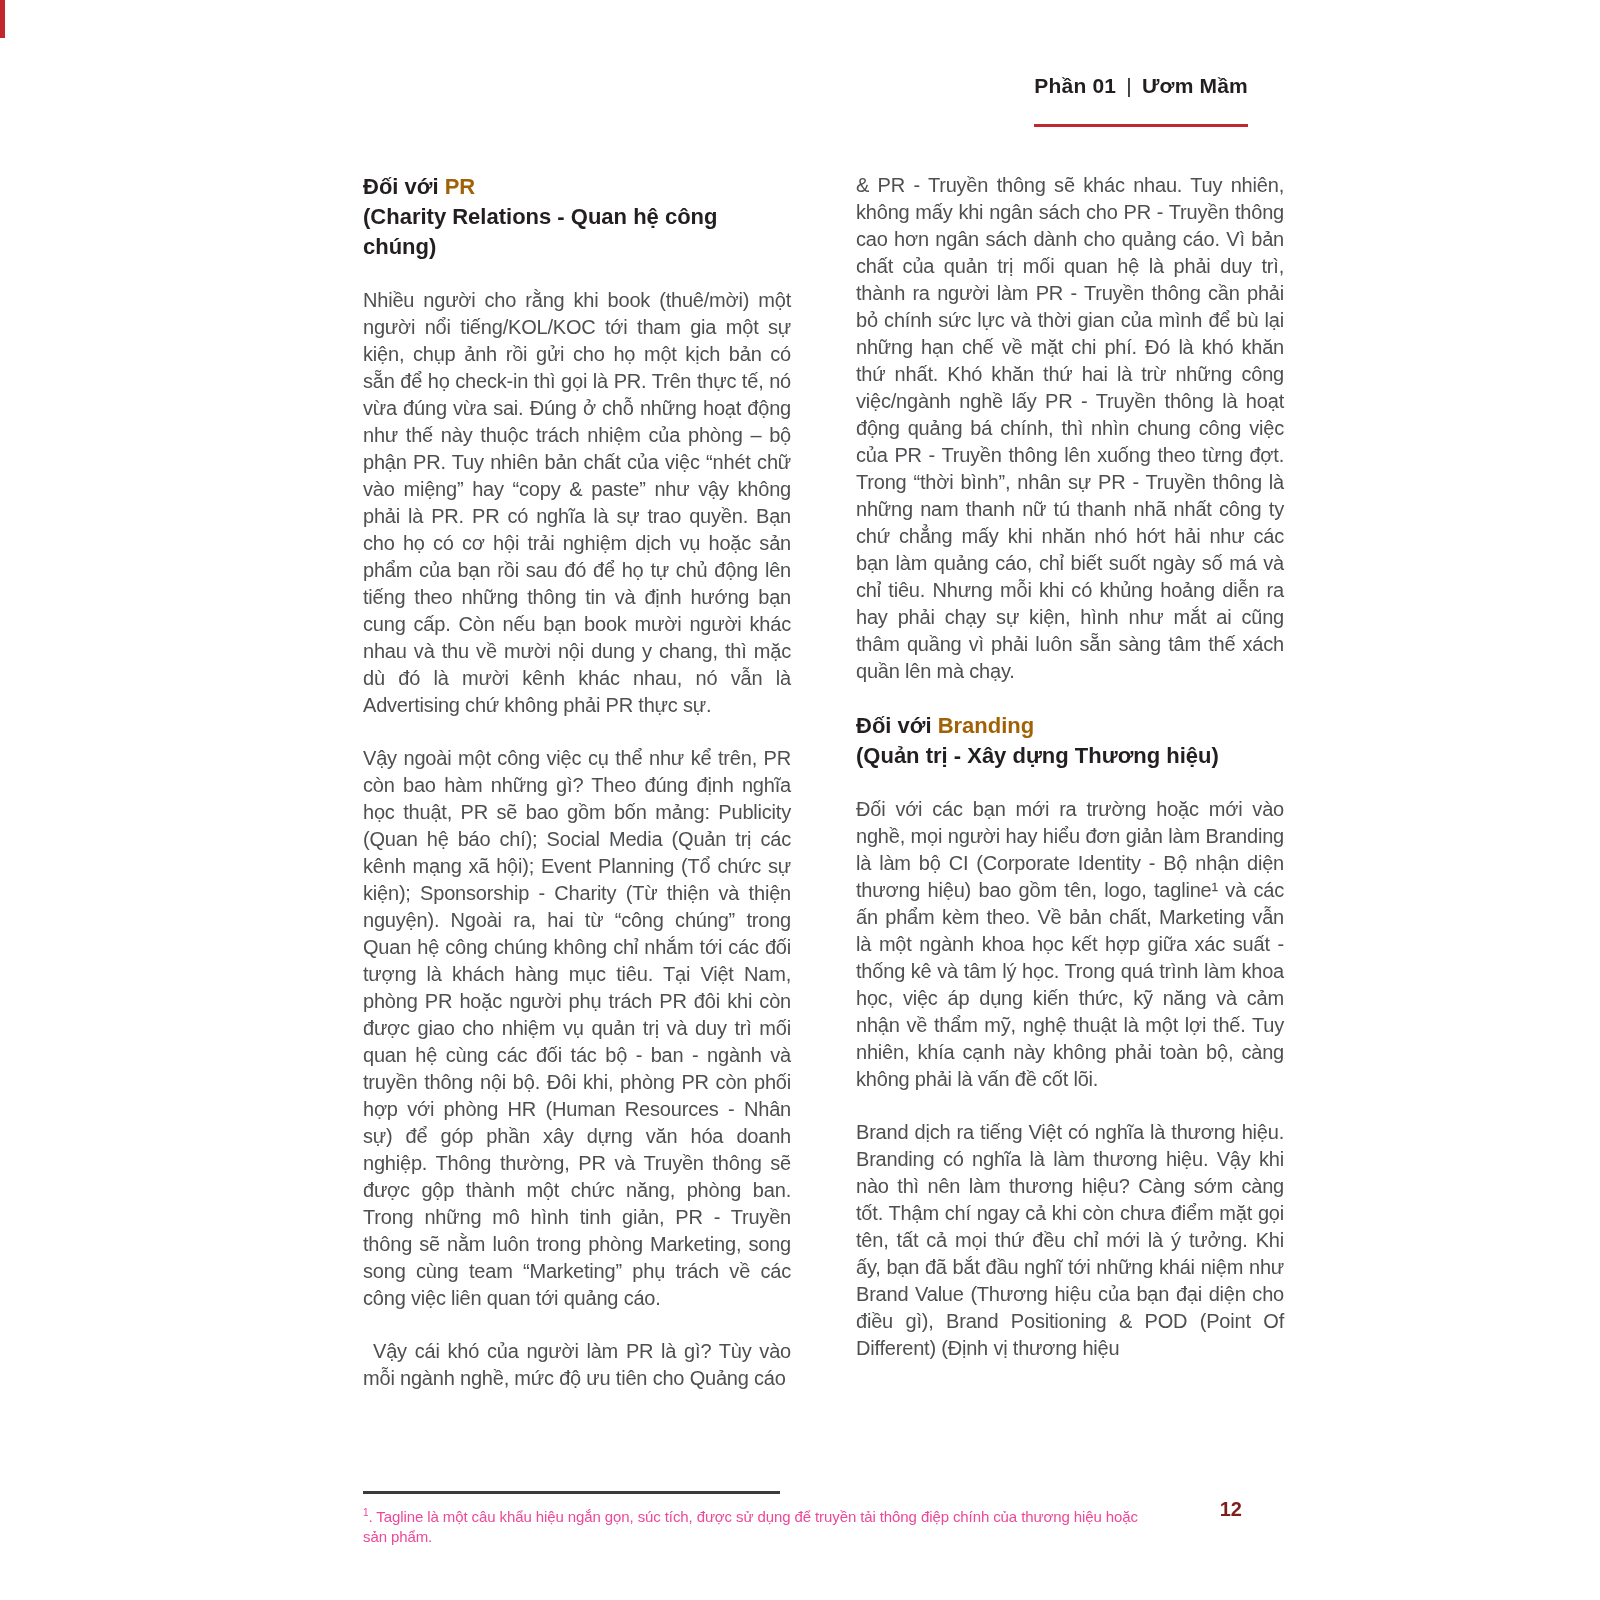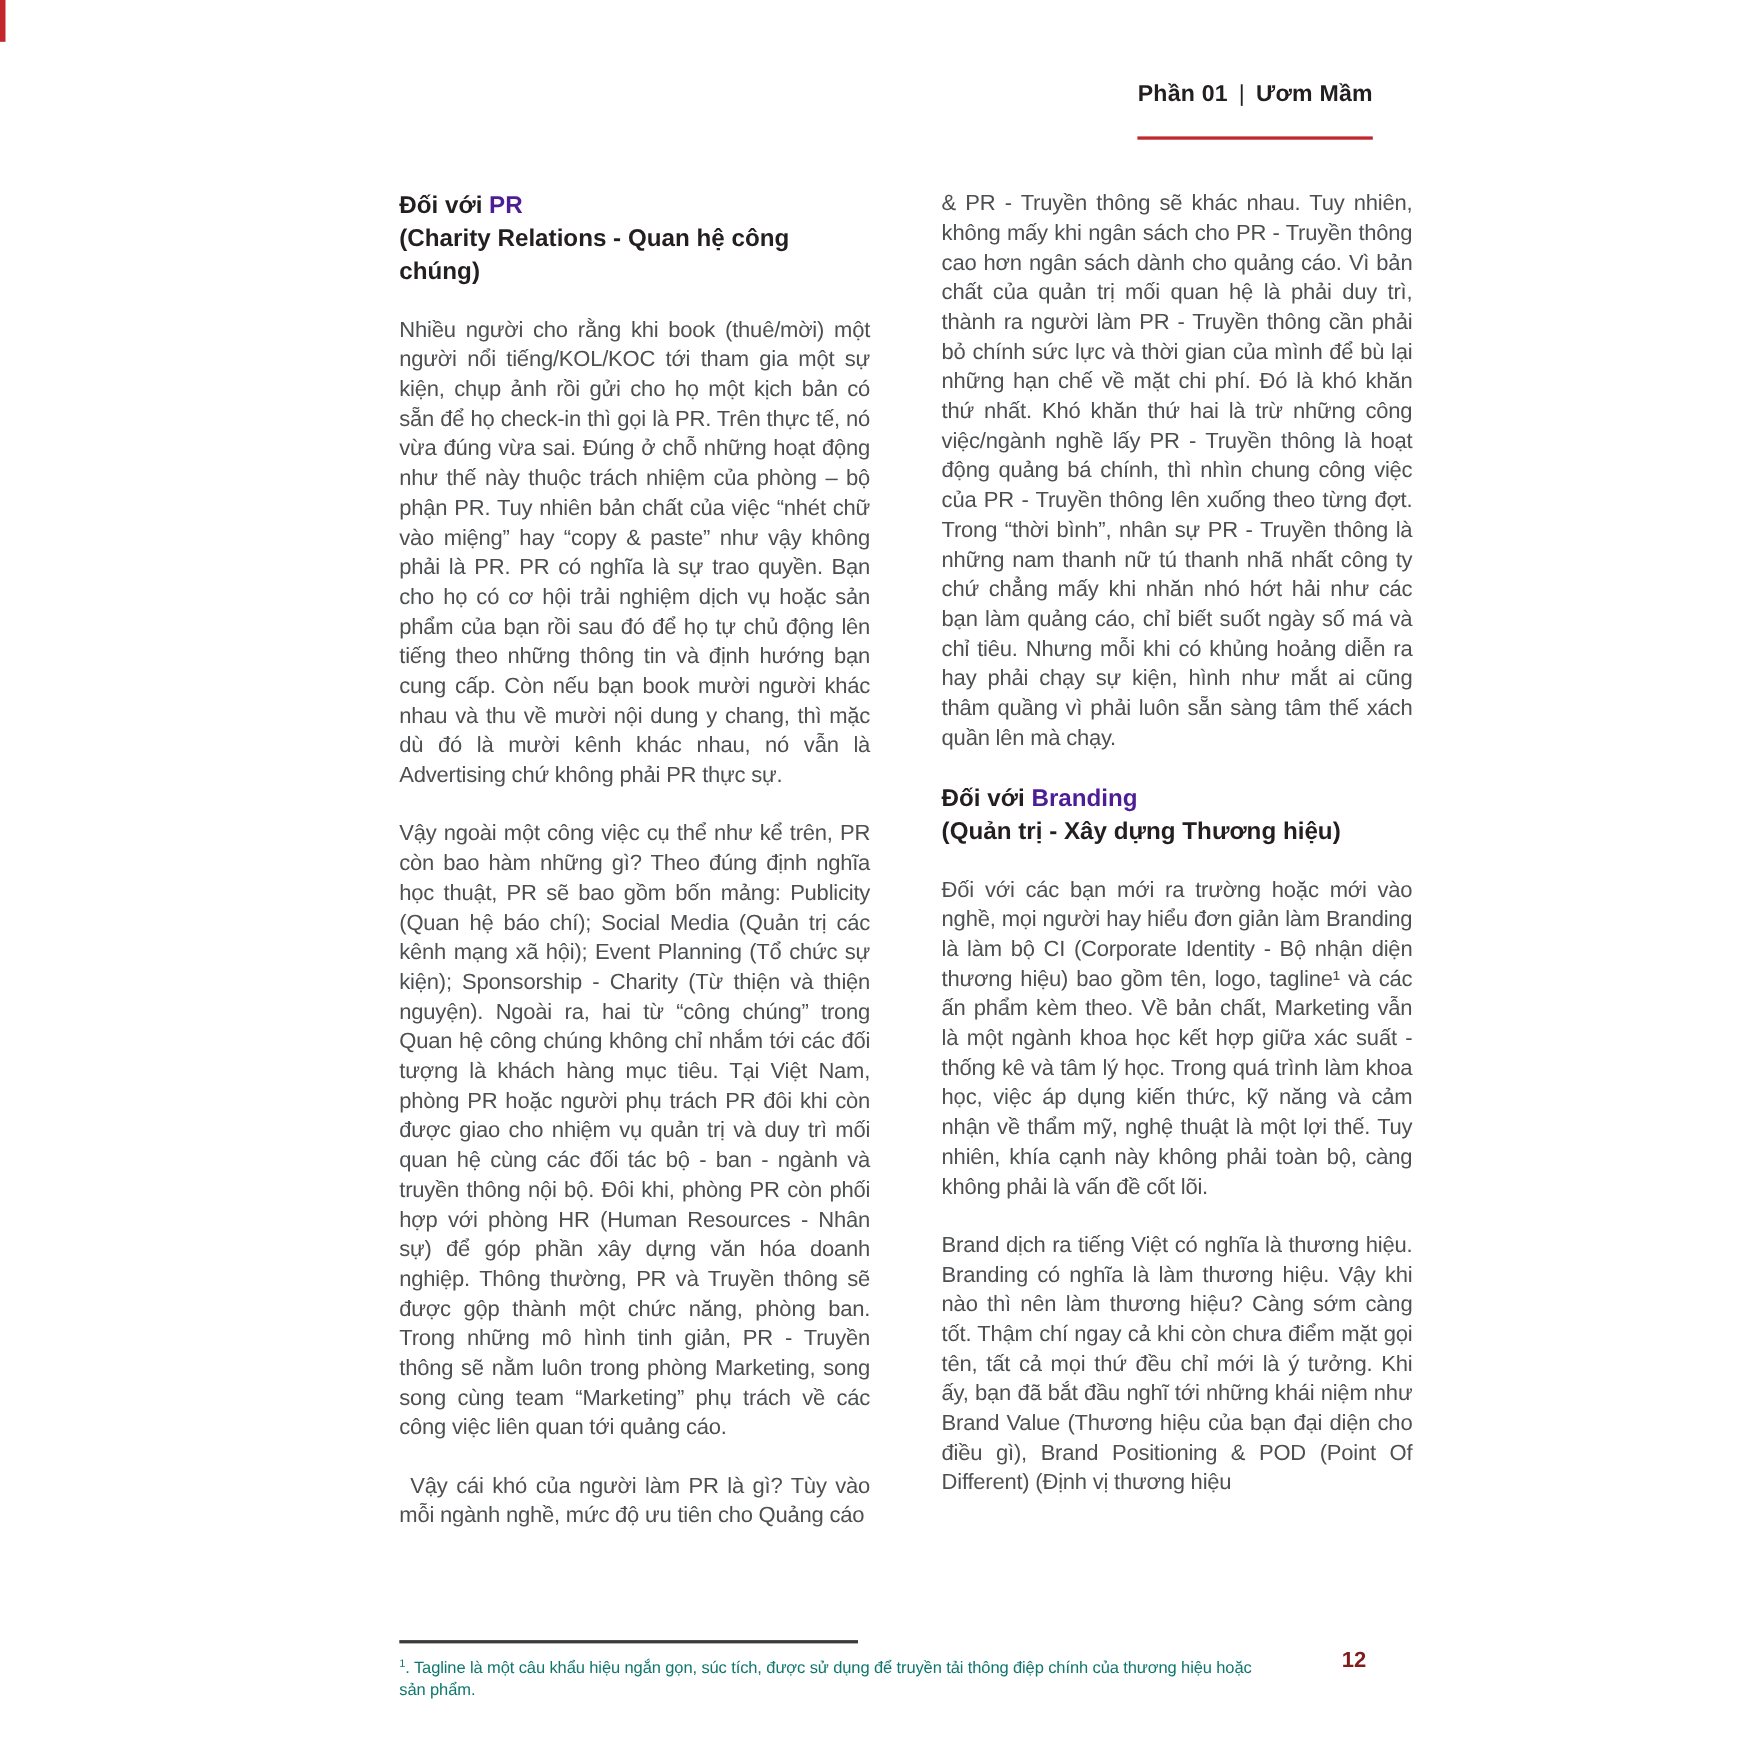--- a/index.html
+++ b/index.html
@@ -54,37 +54,37 @@
   .heading {
     font-size: 22px;
     line-height: 30px;
     font-weight: bold;
     color: #231F20;
     margin: 0 0 25px 0;
     text-align: left;
     letter-spacing: 0;
   }
   .heading .h-line { display: block; }
-  .heading .hl { color: #4c1d95; }
+  .heading .hl { color: #a16207; }
   .heading .sub { display: block; }
   .col-right .heading { margin-top: 14px; }
   .indent { text-indent: 10px; }
   .footnote-rule {
     position: absolute;
     left: 363px; top: 1491px;
     width: 417px; height: 3px;
     background: #3B3B3D;
   }
   .footnote {
     position: absolute;
     left: 363px; top: 1503px;
     width: 790px;
     font-size: 15px;
     line-height: 20px;
-    color: #0f766e;
+    color: #ec4899;
     letter-spacing: -0.1px;
   }
   .footnote sup { font-size: 10px; }
   .page-number {
     position: absolute;
     right: 358px; top: 1498px;
     font-size: 20px;
     font-weight: bold;
     color: #7f1d1d;
   }

